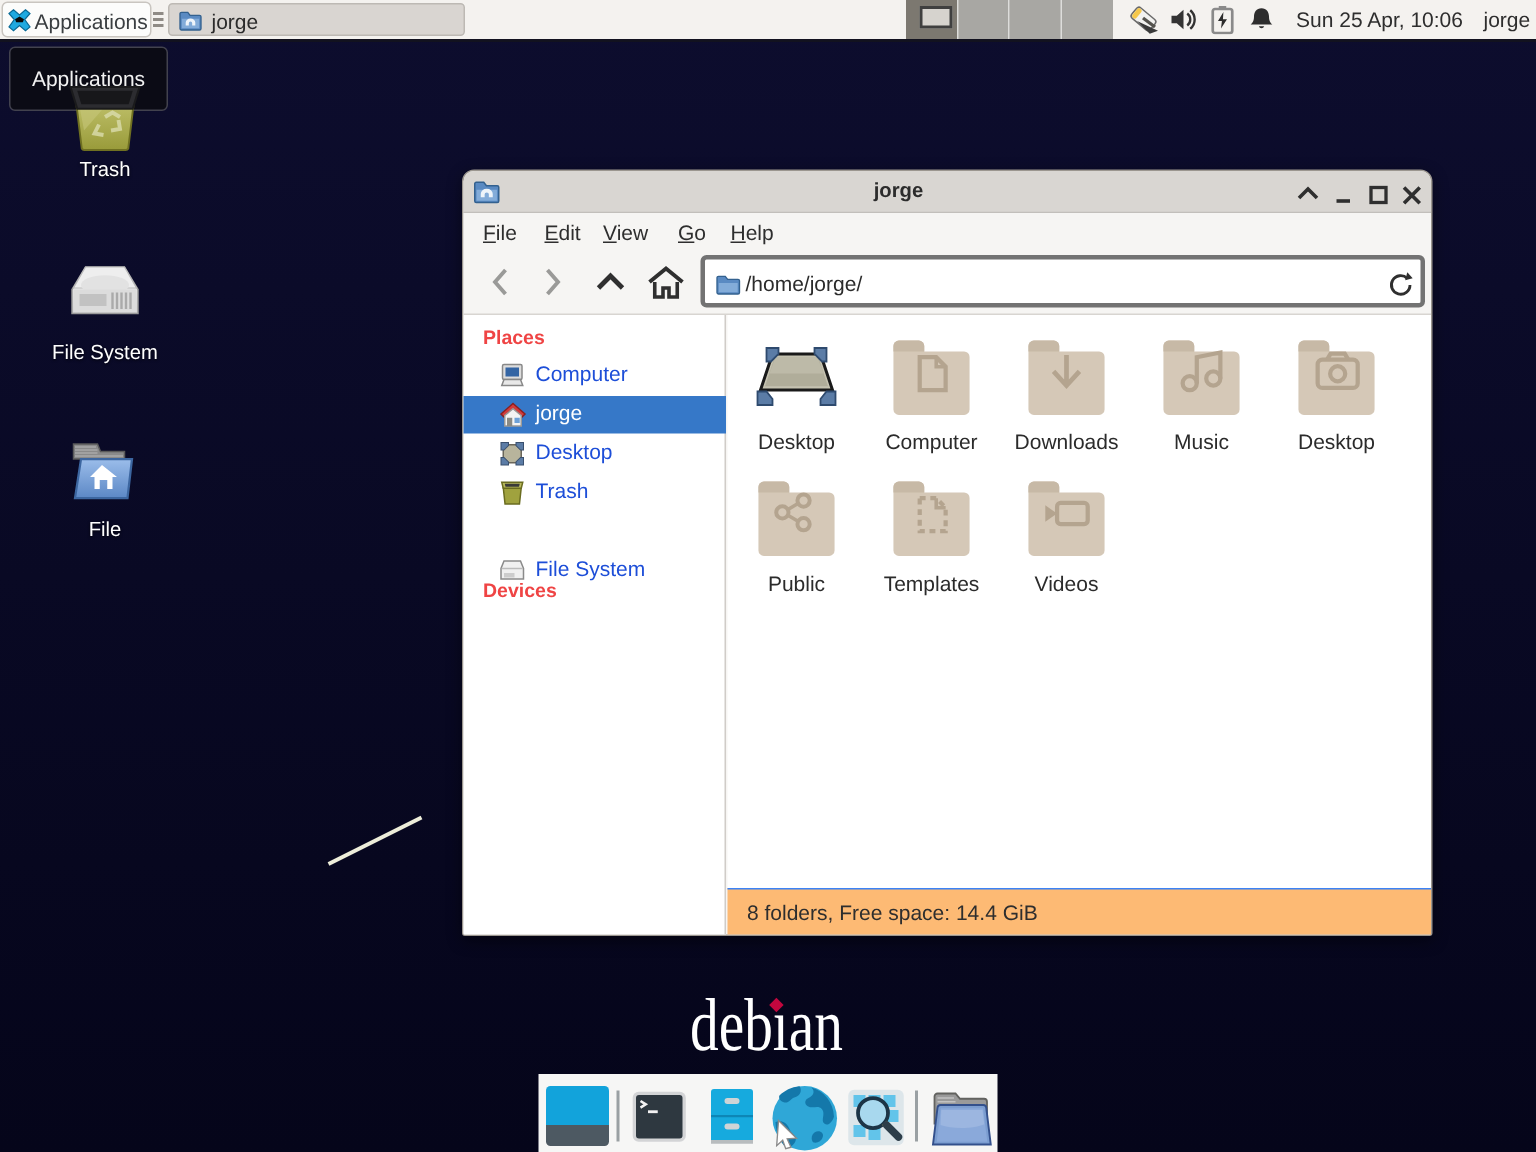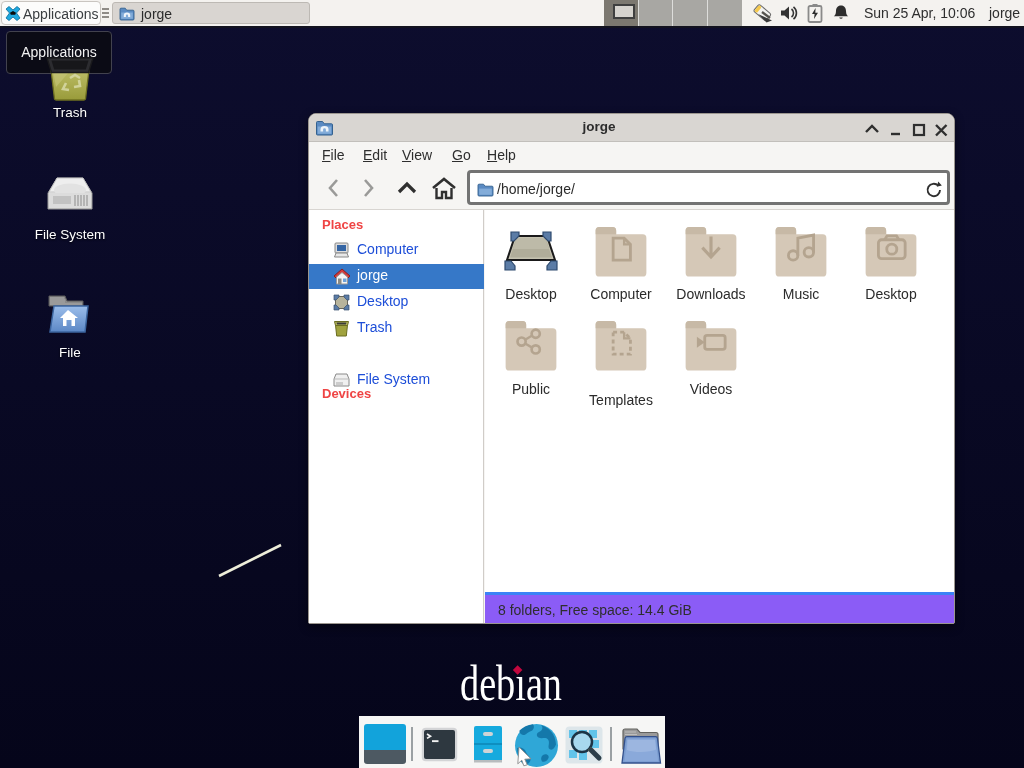--- a/index.html
+++ b/index.html
@@ -66,21 +66,21 @@
 .srow { position:absolute; left:0; width:175px; height:25px; }
 .srow .sic { position:absolute; left:24px; top:4px; }
 .srow .stx { position:absolute; left:48px; top:3px; font-size:14px; color:#1d4ed8; }
 .srow.sel { background:#3678c8; }
 .srow.sel .stx { color:#fff; }
 #mainpane { position:absolute; left:176px; top:96px; width:469px; height:382px;
   background:#fff; }
 .ficon { position:absolute; width:90px; text-align:center; }
 .flabel { position:absolute; width:90px; text-align:center; font-size:14px; color:#2b2b2b; }
 #statusbar { position:absolute; left:176px; top:478px; width:469px; height:31px;
-  background:#8b5cf6; border-top:3px solid #3b82f6; }
+  background:#fdba74; border-top:1px solid #3b82f6; }
 #statusbar span { position:absolute; left:13px; top:7px; font-size:14px; color:#2e2e2e; }
 
 
 #debian { position:absolute; left:430px; top:648px; width:180px; height:60px; }
 
 
 #dock { position:absolute; left:359px; top:716px; width:306px; height:52px;
   background:#f6f6f5; }
 .dsep { position:absolute; top:11px; width:2px; height:34px; background:#9aa0a3; }
 </style>
@@ -381,21 +381,21 @@
     <div class="flabel" style="left:1px;top:171px;">Public</div>
     <div class="ficon" style="left:91px;top:105px;">
       <svg width="58" height="58" viewBox="0 0 48 48">
         <use href="#fold"></use>
           <g transform="translate(24 28.5) scale(1.3) translate(-24 -25)">
         <path d="M19 14 h7 l4 4 v10 h-11 Z" fill="none" stroke="#b4a48f" stroke-width="1.8" stroke-dasharray="2.5 2"></path>
         <path d="M26 14 v4 h4" fill="none" stroke="#b4a48f" stroke-width="1.5"></path>
       </g>
         </svg>
     </div>
-    <div class="flabel" style="left:91px;top:171px;margin-top:11px;">Templates</div>
+    <div class="flabel" style="left:91px;top:171px;">Templates</div>
     <div class="ficon" style="left:181px;top:105px;">
       <svg width="58" height="58" viewBox="0 0 48 48">
         <use href="#fold"></use>
           <g transform="translate(24 28.5) scale(1.3) translate(-24 -25)">
         <rect x="20" y="16" width="13" height="9" rx="1.5" fill="none" stroke="#b4a48f" stroke-width="1.8"></rect>
         <path d="M20 20.5 L15 24 V17 Z" fill="#b4a48f"></path>
       </g>
         </svg>
     </div>
     <div class="flabel" style="left:181px;top:171px;">Videos</div>

